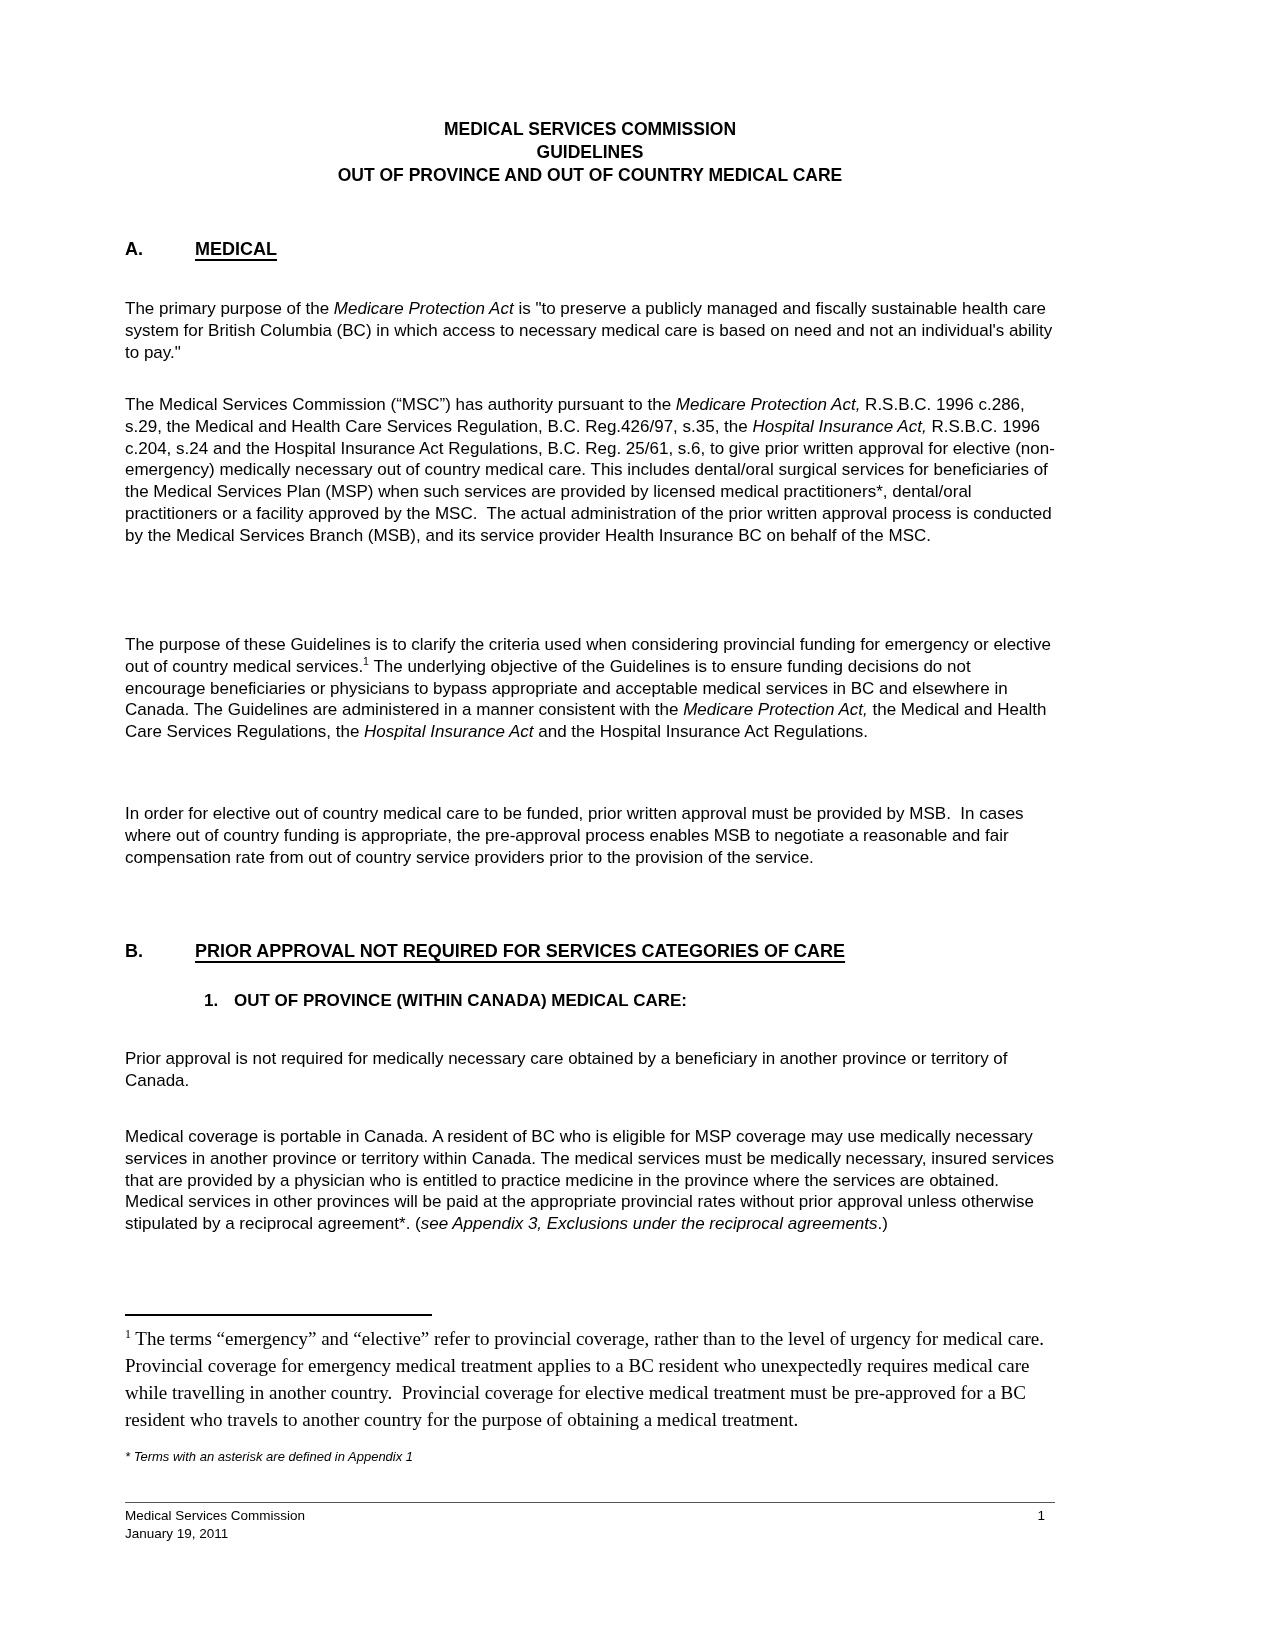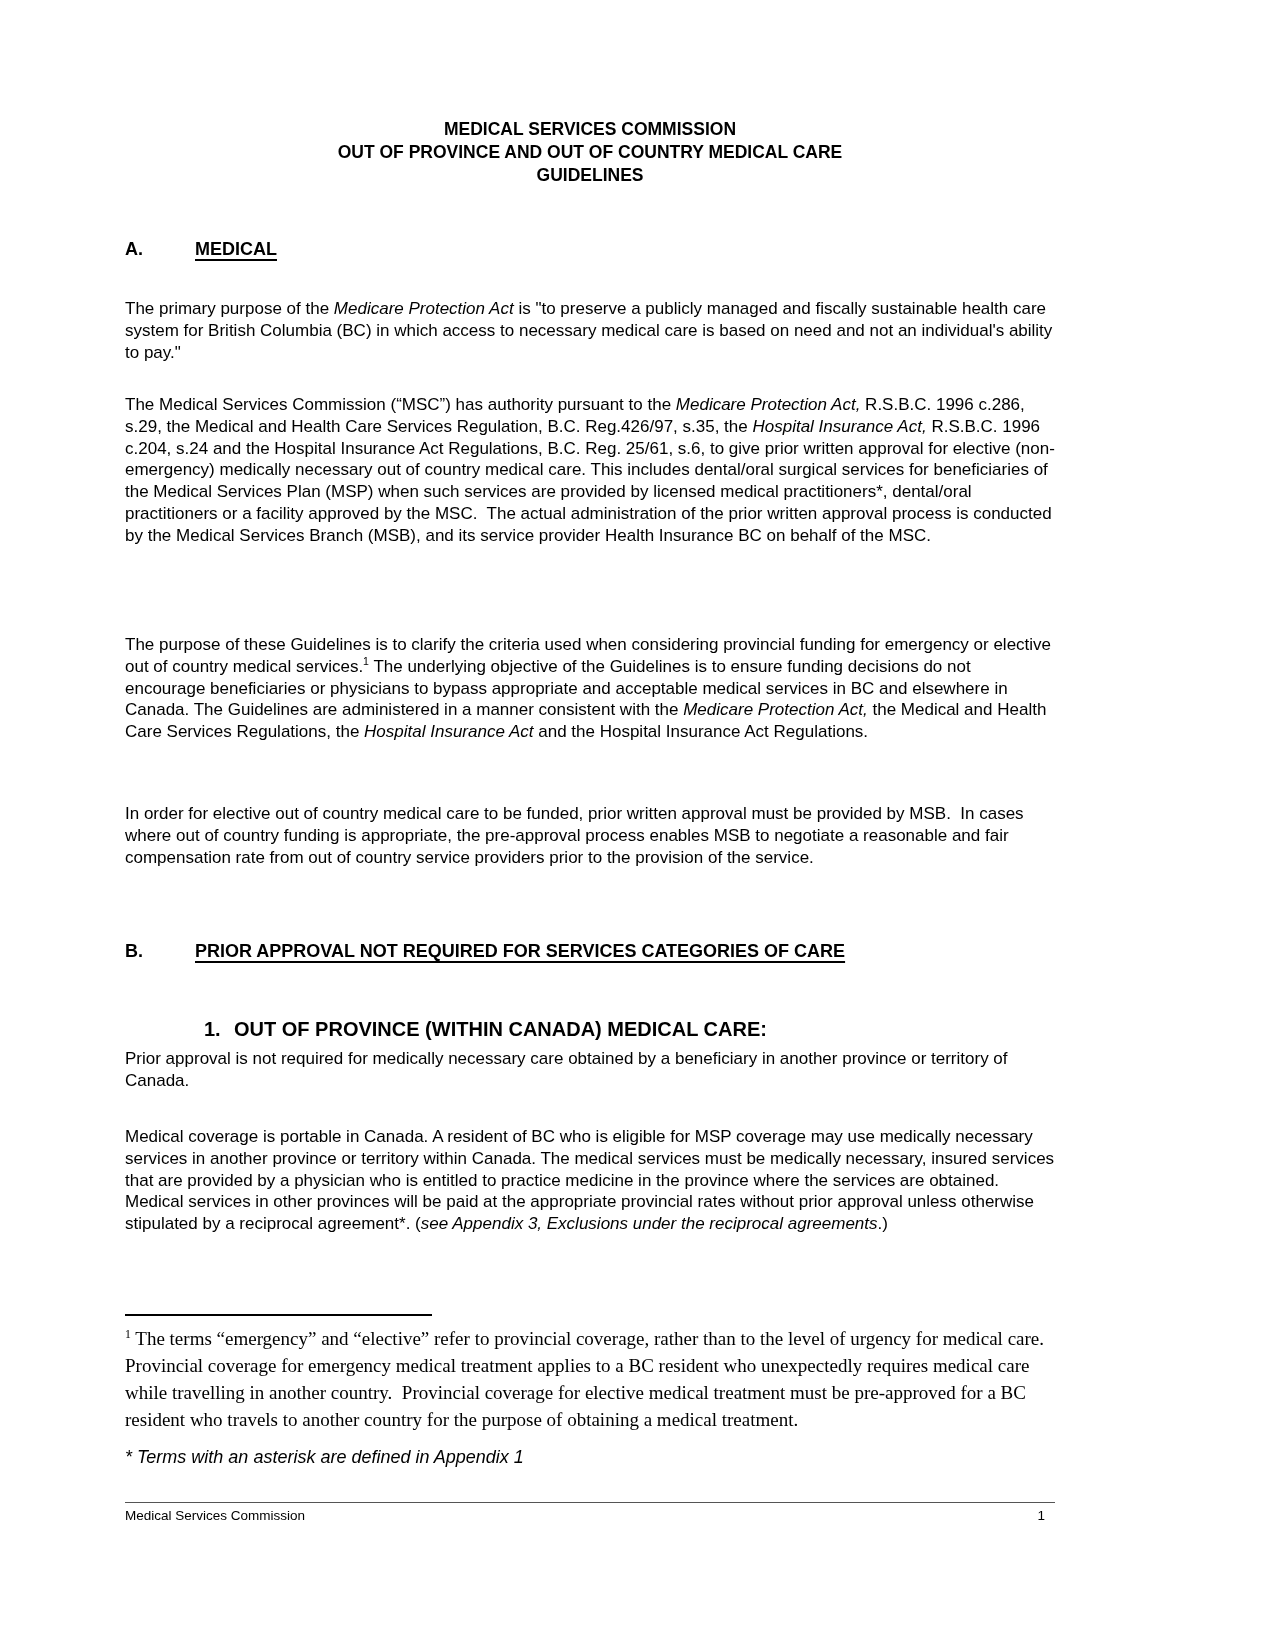--- a/index.html
+++ b/index.html
@@ -14,46 +14,46 @@
   }
   .abs { position: absolute; left: 125px; width: 930px; }
   .title-block { text-align: center; font-weight: bold; font-size: 17.5px; line-height: 23px; }
   .sec-heading { font-size: 18px; font-weight: bold; line-height: 22px; }
   .sec-heading .letter { display: inline-block; width: 70px; }
   .sec-heading .label {
     text-decoration: underline;
     text-decoration-thickness: 2px;
     text-underline-offset: 4px;
   }
-  .sub-heading { font-size: 20px; font-weight: bold; line-height: 22px; margin-top: 28px; }
+  .sub-heading { font-size: 17px; font-weight: bold; line-height: 22px; }
   .sub-heading .num { display: inline-block; width: 30px; }
   .para { font-size: 17px; line-height: 21.8px; white-space: pre-wrap; margin-top: 8px; }
   .i { font-style: italic; }
   .sup { vertical-align: super; font-size: 0.62em; line-height: 0; }
   .fn-sep { border-top: 2px solid #000; width: 307px; height: 0; }
   .footnote {
     font-family: "Liberation Serif", serif;
     font-size: 19px;
     line-height: 27px;
     white-space: pre-wrap;
   }
-  .asterisk-note { font-size: 18px; font-style: italic; line-height: 20px; }
+  .asterisk-note { font-size: 13px; font-style: italic; line-height: 20px; }
   .footer-rule { border-top: 1px solid #555; width: 930px; height: 0; }
   .footer { font-size: 13.5px; line-height: 18.3px; position: absolute; }
   .footer .pagenum { position: absolute; right: 10px; top: 0; }
 </style>
 </head>
 <body>
 
 <div>
 
   <div class="abs title-block" style="top:118px">
     <div>MEDICAL SERVICES COMMISSION</div>
+    <div>GUIDELINES</div>
     <div>OUT OF PROVINCE AND OUT OF COUNTRY MEDICAL CARE</div>
-    <div>GUIDELINES</div>
   </div>
 
   <div class="abs sec-heading" style="top:238px">
     <span class="letter">A.</span><span class="label">MEDICAL</span>
   </div>
 
   <div class="abs para" style="top:290px"><span>The primary purpose of the </span><span class="i">Medicare Protection Act</span><span> is "to preserve a publicly managed and fiscally sustainable health care system for British Columbia (BC) in which access to necessary medical care is based on need and not an individual's ability to pay."</span></div>
 
   <div class="abs para" style="top:386px"><span>The Medical Services Commission (“MSC”) has authority pursuant to the </span><span class="i">Medicare Protection Act,</span><span> R.S.B.C. 1996 c.286, s.29, the Medical and Health Care Services Regulation, B.C. Reg.426/97, s.35, the </span><span class="i">Hospital Insurance Act,</span><span> R.S.B.C. 1996 c.204, s.24 and the Hospital Insurance Act Regulations, B.C. Reg. 25/61, s.6, to give prior written approval for elective (non-emergency) medically necessary out of country medical care. This includes dental/oral surgical services for beneficiaries of the Medical Services Plan (MSP) when such services are provided by licensed medical practitioners*, dental/oral practitioners or a facility approved by the MSC.  The actual administration of the prior written approval process is conducted by the Medical Services Branch (MSB), and its service provider Health Insurance BC on behalf of the MSC.</span></div>
 
@@ -76,16 +76,17 @@
   <div class="abs fn-sep" style="top:1314px"></div>
 
   <div class="abs footnote" style="top:1325px"><span class="sup">1</span><span> The terms “emergency” and “elective” refer to provincial coverage, rather than to the level of urgency for medical care.  Provincial coverage for emergency medical treatment applies to a BC resident who unexpectedly requires medical care while travelling in another country.  Provincial coverage for elective medical treatment must be pre-approved for a BC resident who travels to another country for the purpose of obtaining a medical treatment.</span></div>
 
   <div class="abs asterisk-note" style="top:1447px">* Terms with an asterisk are defined in Appendix 1</div>
 
   <div class="abs footer-rule" style="top:1502px"></div>
 
   <div class="abs footer" style="top:1507px">
     <div>Medical Services Commission</div>
+    <div>January 19, 2011</div>
     <span class="pagenum">1</span>
   </div>
 
 </div>
 
 </body></html>

